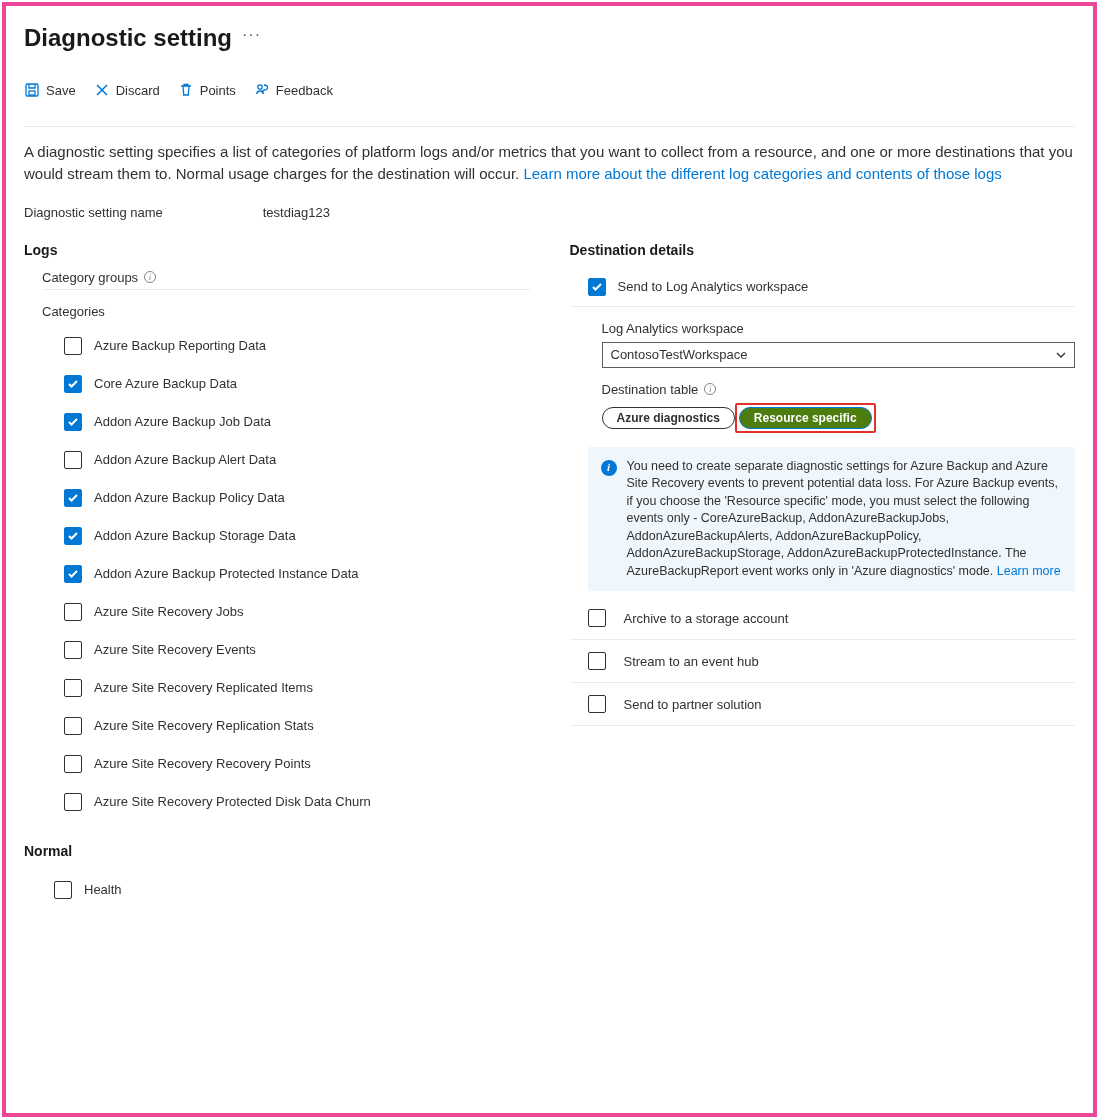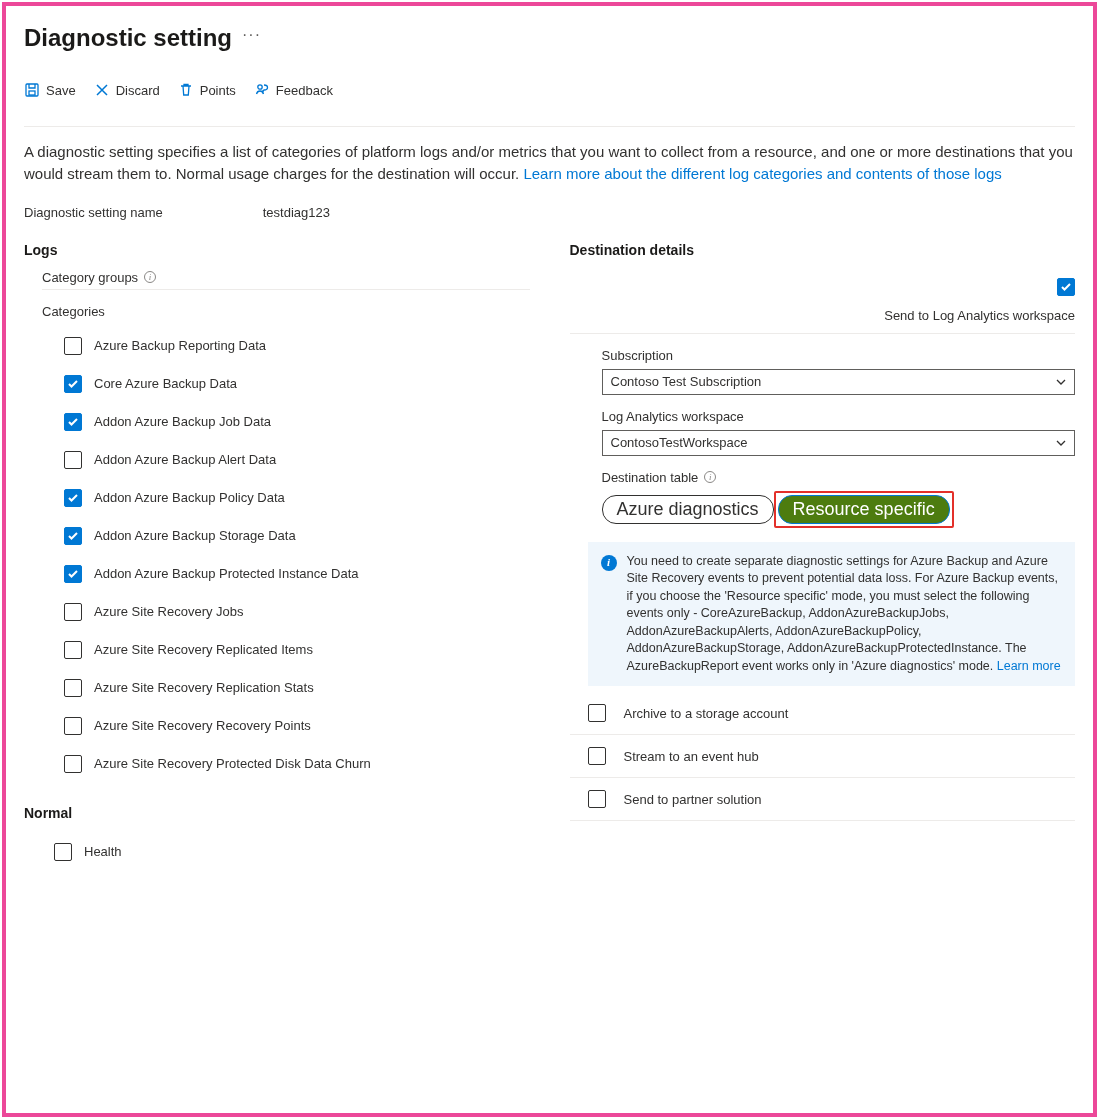--- a/index.html
+++ b/index.html
@@ -109,46 +109,46 @@
       background:#fff;
       cursor:pointer;
     }
     .cb.checked { background:#0078d4; border-color:#0078d4; }
     .cb.checked svg { display:block; }
     .cb svg { display:none; }
     .divider { border-top: 1px solid #edebe9; margin: 4px 0 10px 18px; }
     .cat-head { margin-left: 18px; margin-top: 14px; margin-bottom: 8px; }
     
     .dest-cb-row {
-      display:flex; align-items:flex-end; gap:12px;
+      display:flex; align-items:center; gap:12px;
       padding: 8px 0 10px 18px;
       border-bottom: 1px solid #edebe9;
-      flex-direction: column;
     }
     .field-block { margin: 14px 0 0 32px; }
     .field-label { font-size:13px; margin-bottom:6px; display:flex; align-items:center; gap:6px;}
     .select {
       width: 100%;
       border: 1px solid #605e5c;
       height: 26px;
       display:flex; align-items:center; justify-content:space-between;
       padding: 0 8px;
       font-size:13px;
       cursor:pointer;
       background:#fff;
     }
     .chevron-down { width:10px; height:10px; }
     .pill-row { display:flex; gap:0; margin-top:6px; align-items:center;}
     .pill {
       border: 1px solid #323130;
       border-radius: 14px;
       padding: 3px 14px;
-      font-size: 18px;
+      font-size: 12px;
       cursor:pointer;
       background:#fff;
+      font-weight:bold;
     }
     .pill.active { background:#4d7c0f; color:#fff; border-color:#0078d4; }
     .highlight-box {
       border: 2px solid #e3302a;
       padding: 2px;
       border-radius: 2px;
       display:inline-flex;
     }
     .info-callout {
       margin: 14px 0 6px 18px;
@@ -293,20 +293,24 @@
               </svg>
             </span>
             <span>Addon Azure Backup Protected Instance Data</span>
           </div>
           <div class="cb-row cb-cat-indent">
             <span class="cb"></span>
             <span>Azure Site Recovery Jobs</span>
           </div>
           <div class="cb-row cb-cat-indent">
             <span class="cb"></span>
+            <span>Azure Site Recovery Events</span>
+          </div>
+          <div class="cb-row cb-cat-indent">
+            <span class="cb"></span>
             <span>Azure Site Recovery Replicated Items</span>
           </div>
           <div class="cb-row cb-cat-indent">
             <span class="cb"></span>
             <span>Azure Site Recovery Replication Stats</span>
           </div>
           <div class="cb-row cb-cat-indent">
             <span class="cb"></span>
             <span>Azure Site Recovery Recovery Points</span>
           </div>
@@ -332,29 +336,20 @@
 
       <div class="dest-cb-row">
         <span class="cb checked">
           <svg width="12" height="12" viewBox="0 0 12 12">
               <path d="M2 6l2.5 2.5L10 3" stroke="#fff" stroke-width="2" fill="none"></path>
             </svg>
         </span>
         <span>Send to Log Analytics workspace</span>
       </div>
 
-      <div class="field-block">
-        <div class="field-label">Subscription</div>
-        <div class="select">
-          <span>Contoso Test Subscription</span>
-          <svg class="chevron-down" viewBox="0 0 10 10">
-              <path d="M1 3l4 4 4-4" stroke="#323130" stroke-width="1.3" fill="none"></path>
-            </svg>
-        </div>
-      </div>
 
       <div class="field-block">
         <div class="field-label">Log Analytics workspace</div>
         <div class="select">
           <span>ContosoTestWorkspace</span>
           <svg class="chevron-down" viewBox="0 0 10 10">
               <path d="M1 3l4 4 4-4" stroke="#323130" stroke-width="1.3" fill="none"></path>
             </svg>
         </div>
       </div>

